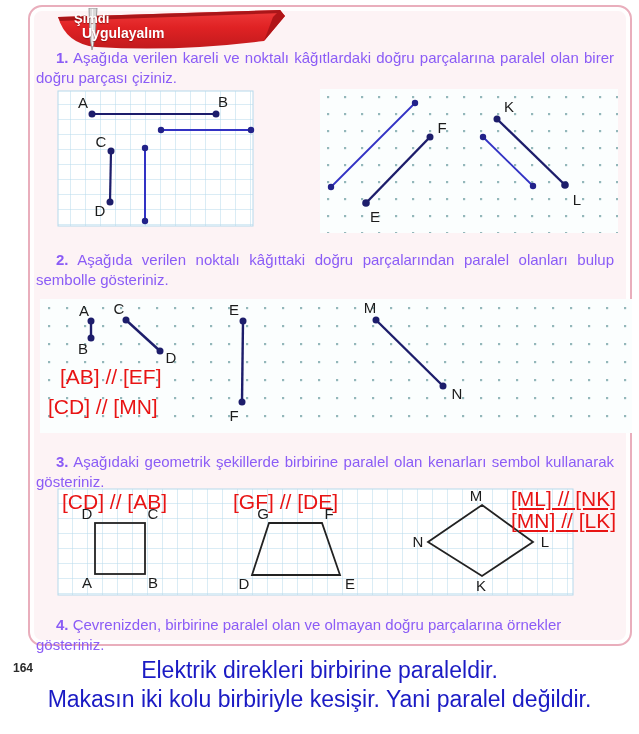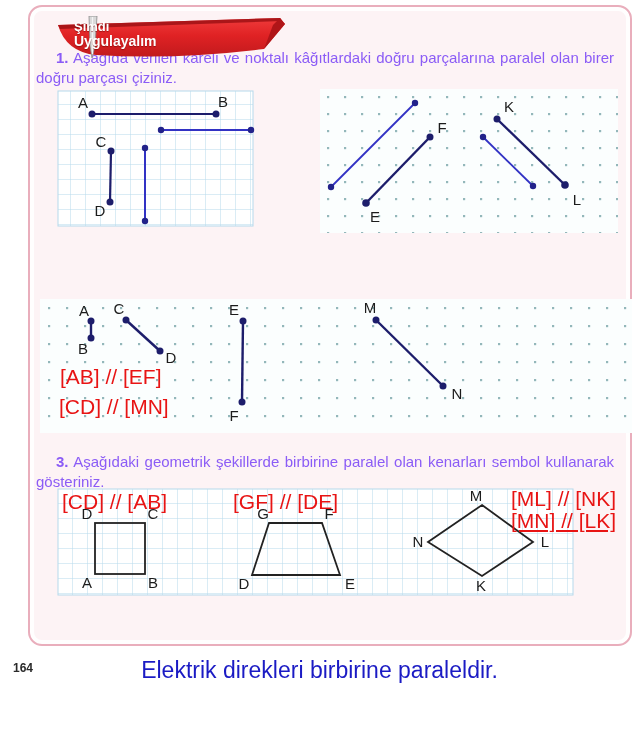--- a/index.html
+++ b/index.html
@@ -26,32 +26,32 @@
   #fig-q1-grid { left:25px; top:82px; }
   #fig-q1-dots { left:290px; top:82px; }
   #fig-q2-dots { left:10px; top:292px; }
   #fig-q3-grid { left:27px; top:481px; }
   .fig-label { font-family:"Liberation Sans", sans-serif; font-size:15px; fill:#1c1c1c; }
   .red-note {
     position:absolute; color:#e81414; font-size:21px; line-height:24px;
     font-family:"Liberation Sans", sans-serif; white-space:nowrap;
   }
   #ans-q2-0 { left:30px; top:358px; }
-  #ans-q2-1 { left:29px; top:388px; }
+  #ans-q2-1 { left:18px; top:388px; }
   #ans-q3-0 { left:32px; top:483px; }
   #ans-q3-1 { left:203px; top:483px; }
-  #ans-q3-2 { left:481px; top:480px; }
+  #ans-q3-2 { left:481px; top:480px;text-decoration:underline; }
   #ans-q3-3 { left:481px; top:502px;text-decoration:underline; }
-  .ribbon { position:absolute; left:28px; top:16px; width:230px; height:44px;padding-left:28px; }
+  .ribbon { position:absolute; left:28px; top:8px; width:230px; height:44px;padding-left:28px; }
   .ribbon-text {
     position:absolute; left:46px; top:3px; color:#ffffff; font-weight:bold;
     text-shadow:0 1px 1px rgba(110,0,0,0.55); line-height:15px;
   }
   .ribbon-text .l1 { display:block; font-size:13px; }
-  .ribbon-text .l2 { display:block; font-size:14px; }
+  .ribbon-text .l2 { display:block; font-size:14px;margin-left:8px; }
   .footer-pagenum {
     position:absolute; left:13px; top:661px; font-size:12px; font-weight:bold; color:#2a2a2a;
   }
   .footer-note {
     position:absolute; left:0; top:656px; width:639px; text-align:center;
     color:#1b1bc4; font-size:23px; line-height:29px;
   }
 </style>
 </head>
 <body>
@@ -115,20 +115,21 @@
       <circle cx="177" cy="30" r="3.5" fill="#1d1d6b"></circle>
       <circle cx="245" cy="96" r="3.8" fill="#1d1d6b"></circle>
       <text class="fig-label" x="189" y="23" text-anchor="middle">K</text>
       <text class="fig-label" x="257" y="116" text-anchor="middle">L</text>
 
       <line x1="163" y1="48" x2="213" y2="97" stroke="#3232c4" stroke-width="1.8"></line>
       <circle cx="163" cy="48" r="3.2" fill="#22228a"></circle>
       <circle cx="213" cy="97" r="3.2" fill="#22228a"></circle>
     </svg>
 
+    <p class="question" id="q2"><b>2.</b> <span>Aşağıda verilen noktalı kâğıttaki doğru parçalarından paralel olanları bulup sembolle gösteriniz.</span></p>
 
     <svg class="fig" id="fig-q2-dots" width="592" height="134">
       <defs>
         <pattern id="dots18" width="18" height="18" patternUnits="userSpaceOnUse">
           <rect x="8" y="8" width="2.2" height="2.2" fill="#93b7ba"></rect>
         </pattern>
       </defs>
       <rect x="0" y="0" width="592" height="134" fill="#fbfefe"></rect>
       <rect x="0" y="0" width="592" height="134" fill="url(#dots18)"></rect>
 
@@ -188,20 +189,21 @@
       <text class="fig-label" x="361" y="59" text-anchor="middle">N</text>
       <text class="fig-label" x="488" y="59" text-anchor="middle">L</text>
       <text class="fig-label" x="424" y="103" text-anchor="middle">K</text>
     </svg>
 
     <div class="red-note" id="ans-q3-0">[CD] // [AB]</div>
     <div class="red-note" id="ans-q3-1">[GF] // [DE]</div>
     <div class="red-note" id="ans-q3-2">[ML] // [NK]</div>
     <div class="red-note" id="ans-q3-3">[MN] // [LK]</div>
 
+    <p class="question" id="q4"><b>4.</b> <span>Çevrenizden, birbirine paralel olan ve olmayan doğru parçalarına örnekler gösteriniz.</span></p>
 
   </div>
 
   <div class="ribbon">
     <svg width="230" height="44">
       <defs>
         <linearGradient id="ribbonGrad" x1="0" y1="0" x2="0" y2="1">
           <stop offset="0" stop-color="#ef3b3b"></stop>
           <stop offset="0.45" stop-color="#e02224"></stop>
           <stop offset="1" stop-color="#c21a1d"></stop>
@@ -215,15 +217,16 @@
     </svg>
     <div class="ribbon-text">
       <span class="l1">Şimdi</span>
       <span class="l2">Uygulayalım</span>
     </div>
   </div>
 
   <div class="footer-pagenum">164</div>
   <div class="footer-note">
     <div>Elektrik direkleri birbirine paraleldir.</div>
+    <div>Makasın iki kolu birbiriyle kesişir. Yani paralel değildir.</div>
   </div>
 
 </div>
 
 </body></html>

